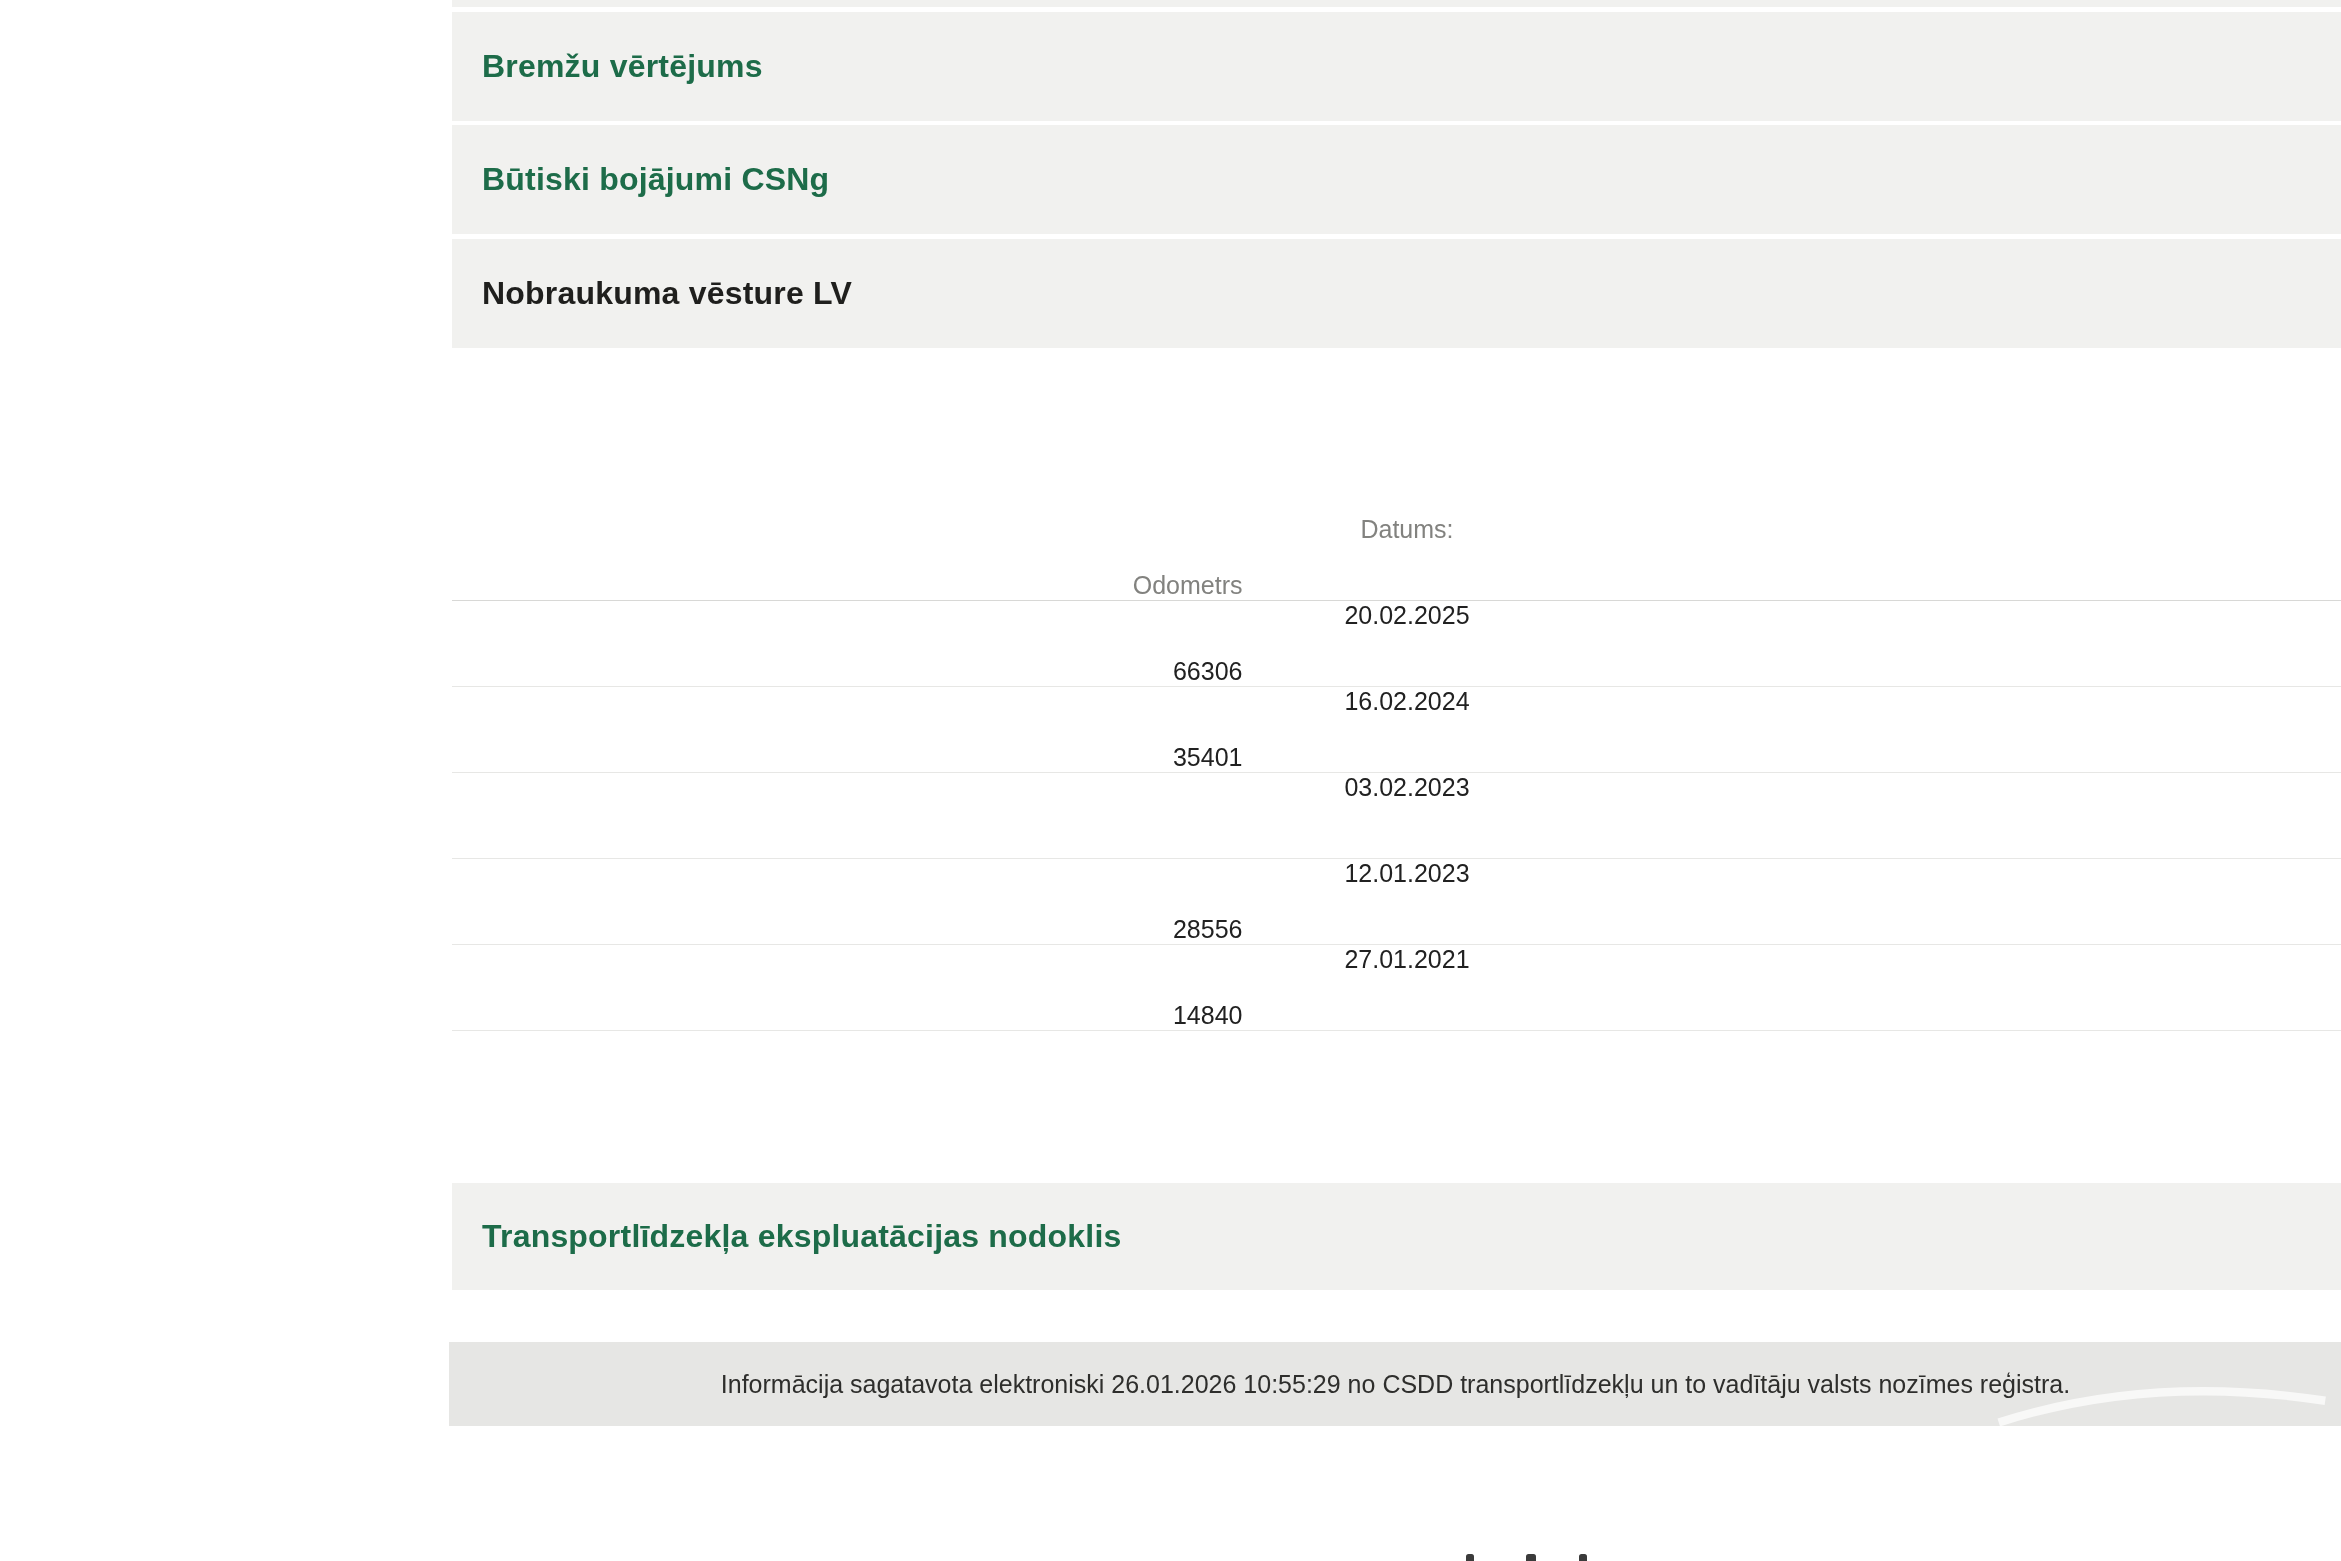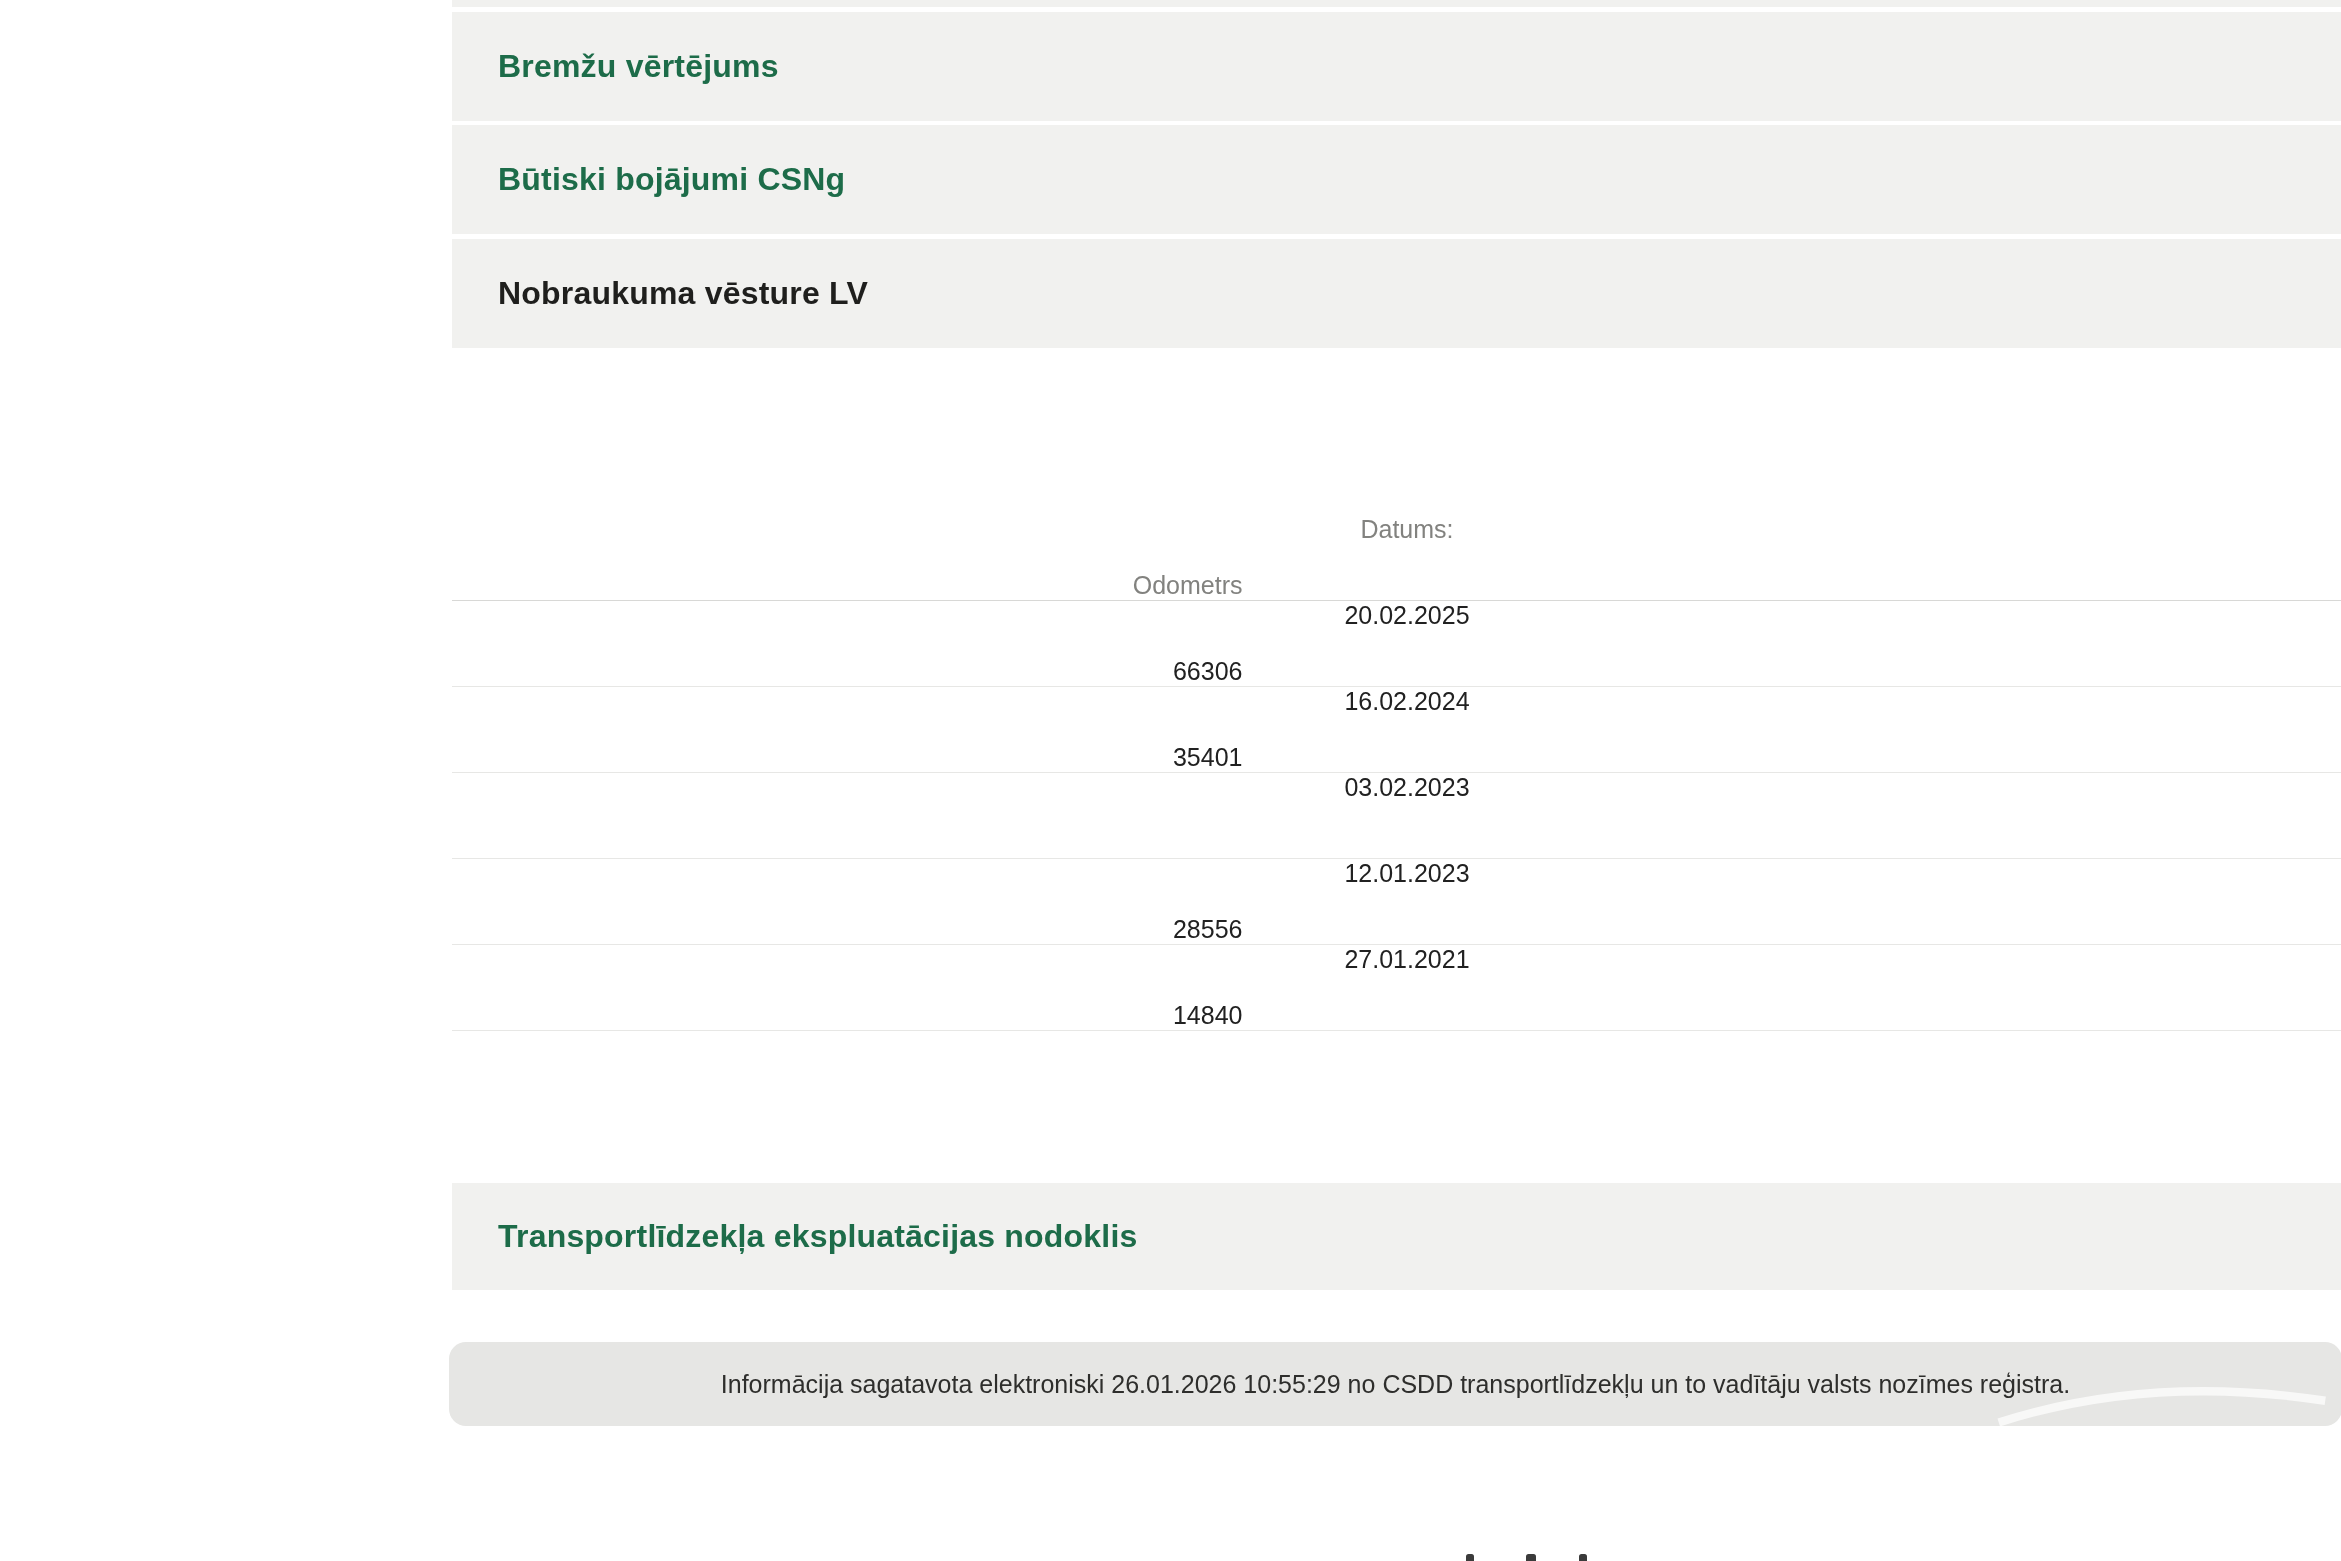--- a/index.html
+++ b/index.html
@@ -23,21 +23,21 @@
     right: 0;
     background: #f1f1ef;
   }
   .top-sliver {
     top: 0;
     height: 6.7px;
   }
   .acc-item {
     display: flex;
     align-items: center;
-    padding-left: 46px;
+    padding-left: 30px;
     box-sizing: border-box;
     height: 109px;
     cursor: pointer;
   }
   .acc-label {
     font-size: 32px;
     font-weight: bold;
     letter-spacing: 0.2px;
   }
   .acc-green .acc-label { color: #1d6c49; }
@@ -91,21 +91,20 @@
     position: absolute;
     left: 449px;
     right: 0;
     top: 1342px;
     height: 84px;
     background: #e6e6e4;
     display: flex;
     align-items: center;
     justify-content: center;
     overflow: hidden;
-    border-radius: 17px;
   }
   .footer-text {
     font-size: 25px;
     color: #2e2e2c;
     white-space: nowrap;
   }
   .watermark-arc {
     position: absolute;
     right: 0;
     top: 0;

